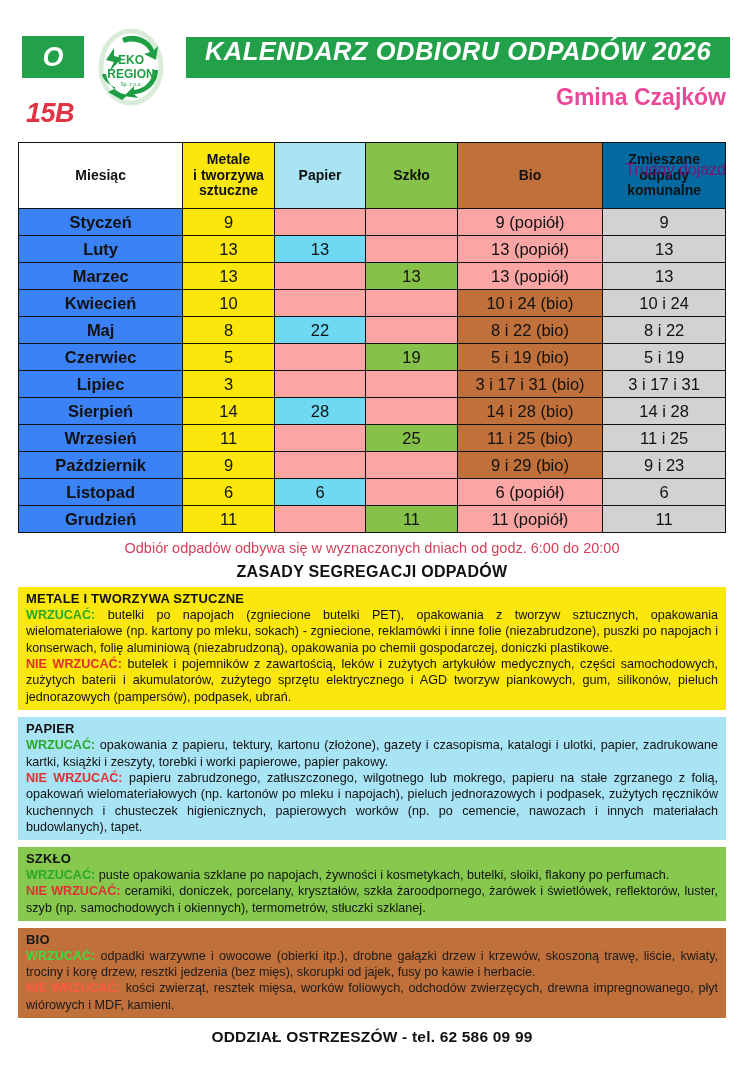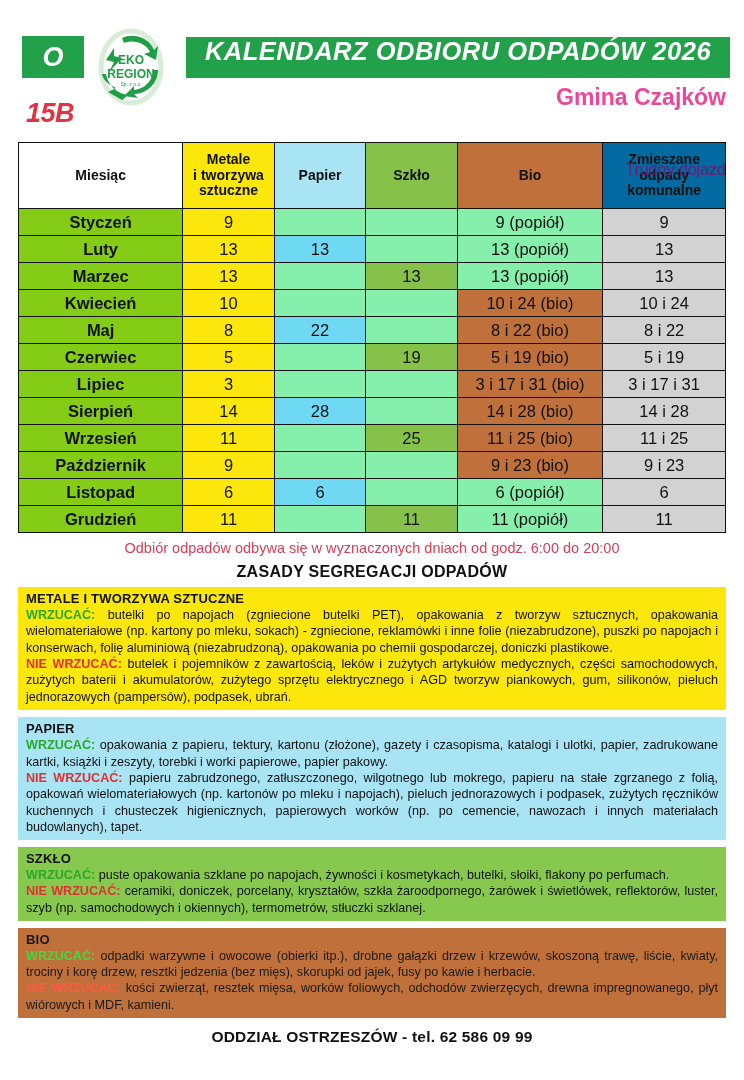--- a/index.html
+++ b/index.html
@@ -116,29 +116,29 @@
   th.c-month { width: 158px; background: #ffffff; font-size: 19px; }
   th.c-metal { width: 88px; background: #fbe70c; }
   th.c-paper { width: 88px; background: #a9e4f5; }
   th.c-glass { width: 88px; background: #86c24a; }
   th.c-bio   { width: 140px; background: #c0703a; }
   th.c-mixed { width: 118px; background: #0369a1; }
 
   td.month {
     font-weight: bold;
     font-size: 18px;
-    background: #84cc16;
+    background: #3b82f6;
   }
   td.val { font-weight: normal; font-size: 17px; }
   td.fill-metal { background: #fbe70c; }
   td.fill-paper { background: #6fd8f2; }
   td.fill-glass { background: #86c24a; }
   td.fill-bio   { background: #c0703a; }
   td.fill-mixed { background: #d2d2d2; }
-  td.empty      { background: #86efac; }
+  td.empty      { background: #fca5a5; }
 
   
   .note {
     text-align: center;
     color: #d4405a;
     font-size: 14.5px;
     margin-top: 7px;
   }
   .sect-title {
     text-align: center;
@@ -301,21 +301,21 @@
           <td class="val empty"></td>
           <td class="val fill-glass">25</td>
           <td class="val fill-bio">11 i 25 (bio)</td>
           <td class="val fill-mixed">11 i 25</td>
         </tr>
         <tr>
           <td class="month">Październik</td>
           <td class="val fill-metal">9</td>
           <td class="val empty"></td>
           <td class="val empty"></td>
-          <td class="val fill-bio">9 i 23 (bio)</td>
+          <td class="val fill-bio">9 i 29 (bio)</td>
           <td class="val fill-mixed">9 i 23</td>
         </tr>
         <tr>
           <td class="month">Listopad</td>
           <td class="val fill-metal">6</td>
           <td class="val fill-paper">6</td>
           <td class="val empty"></td>
           <td class="val empty">6 (popiół)</td>
           <td class="val fill-mixed">6</td>
         </tr>

